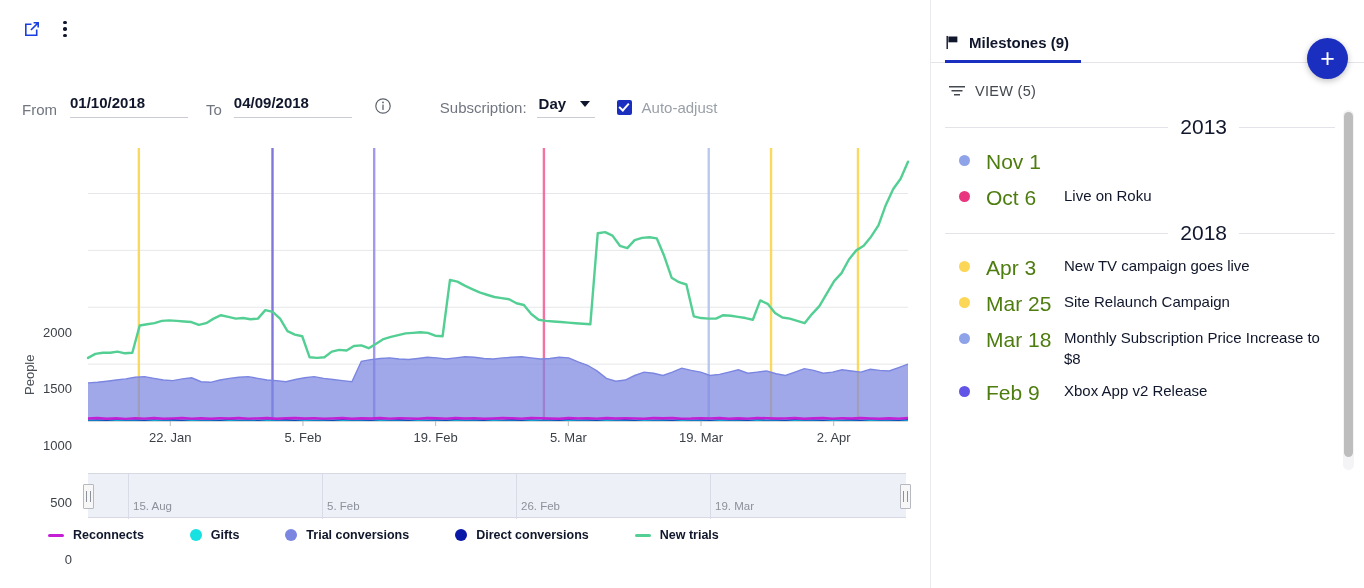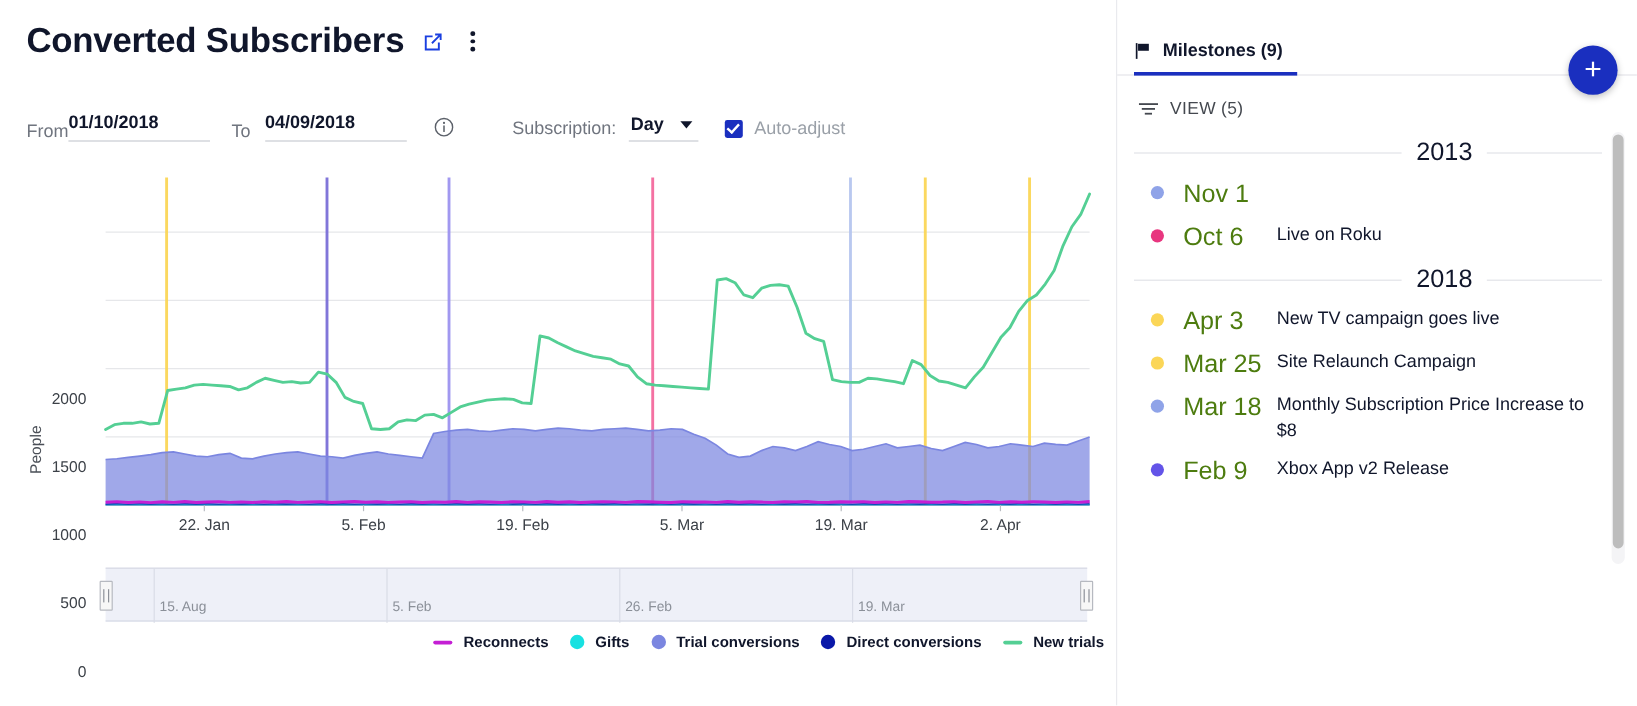--- a/index.html
+++ b/index.html
@@ -42,21 +42,21 @@
   .xtick { position:absolute; font-size:13px; color:#3c4148; text-align:center; transform:translateX(-50%); }
 
   
   .nav { position:absolute; left:88px; top:473px; width:818px; height:45px; background:#eef0f8; border-top:1px solid #d6d9e4; border-bottom:1px solid #d6d9e4; }
   .nav-sep { position:absolute; top:0; width:1px; height:45px; background:#d9dce7; }
   .nav-lbl { position:absolute; top:26px; font-size:11.5px; color:#8b9099; }
   .handle { position:absolute; top:10px; width:11px; height:25px; background:#f7f7f7; border:1px solid #b6b9c0; border-radius:1px; cursor:ew-resize; display:flex; align-items:center; justify-content:center; }
   .handle:after { content:""; width:3px; height:11px; border-left:1px solid #8d9199; border-right:1px solid #8d9199; }
 
   
-  .legend { position:absolute; left:0; top:528px; width:920px; display:flex; justify-content:flex-end; align-items:center; gap:18px; }
+  .legend { position:absolute; left:0; top:528px; width:920px; display:flex; justify-content:flex-start; align-items:center; gap:46px;padding-left:48px; }
   .lg { display:flex; align-items:center; gap:9px; cursor:pointer; }
   .lg-dash { width:16px; height:3px; border-radius:2px; }
   .lg-dot { width:12px; height:12px; border-radius:50%; }
   .lg-txt { font-size:12.5px; font-weight:bold; color:#10162b; }
 
   
   .right { position:absolute; left:930px; top:0; width:434px; height:588px; background:#fff; border-left:1px solid #e9eaee; }
   .tabrow { position:absolute; left:0; top:24px; width:434px; height:39px; border-bottom:1px solid #e4e5ea; }
   .tab { position:absolute; left:14px; top:0; height:39px; display:flex; align-items:center; gap:9px; padding:0 12px 0 0; border-bottom:3px solid #1a2fbf; cursor:pointer; }
   .tab-txt { font-size:15px; font-weight:bold; color:#10162b; }
@@ -78,35 +78,34 @@
   .sbthumb { position:absolute; right:11px; top:112px; width:9px; height:345px; background:#bdbdbd; border-radius:6px; cursor:grab; }
 </style>
 </head>
 <body>
 
 <div class="app">
 
   <div class="left">
 
     <div class="title-row">
-      <div class="title">Converted Subscribers</div>
       <svg class="ext-link" viewBox="0 0 20 20">
         <path d="M3 4.5h6.5v1.6H4.6v9.3h9.3v-5h1.6v6.6H3z" fill="#1a3fe0"></path>
         <path d="M11.6 3h5.4v5.4h-1.6V5.7l-5.9 5.9-1.1-1.1 5.9-5.9h-2.7z" fill="#1a3fe0"></path>
       </svg>
       <div class="kebab">
           <i></i>
           <i></i>
           <i></i>
         </div>
     </div>
 
     <div class="controls">
       <span class="lbl">From</span>
-      <span class="field" style="margin-left:0; width:118px;">
+      <span class="field" style="margin-left:13px; width:118px;">
         <span class="field-val">01/10/2018</span>
       </span>
       <span class="lbl" style="margin-left:18px;">To</span>
       <span class="field" style="margin-left:12px; width:118px;">
         <span class="field-val">04/09/2018</span>
       </span>
       <svg class="info-icon" viewBox="0 0 20 20">
         <circle cx="10" cy="10" r="8" fill="none" stroke="#5b6069" stroke-width="1.3"></circle>
         <circle cx="10" cy="6" r="1" fill="#5b6069"></circle>
         <rect x="9.3" y="8.4" width="1.4" height="6" fill="#5b6069"></rect>

